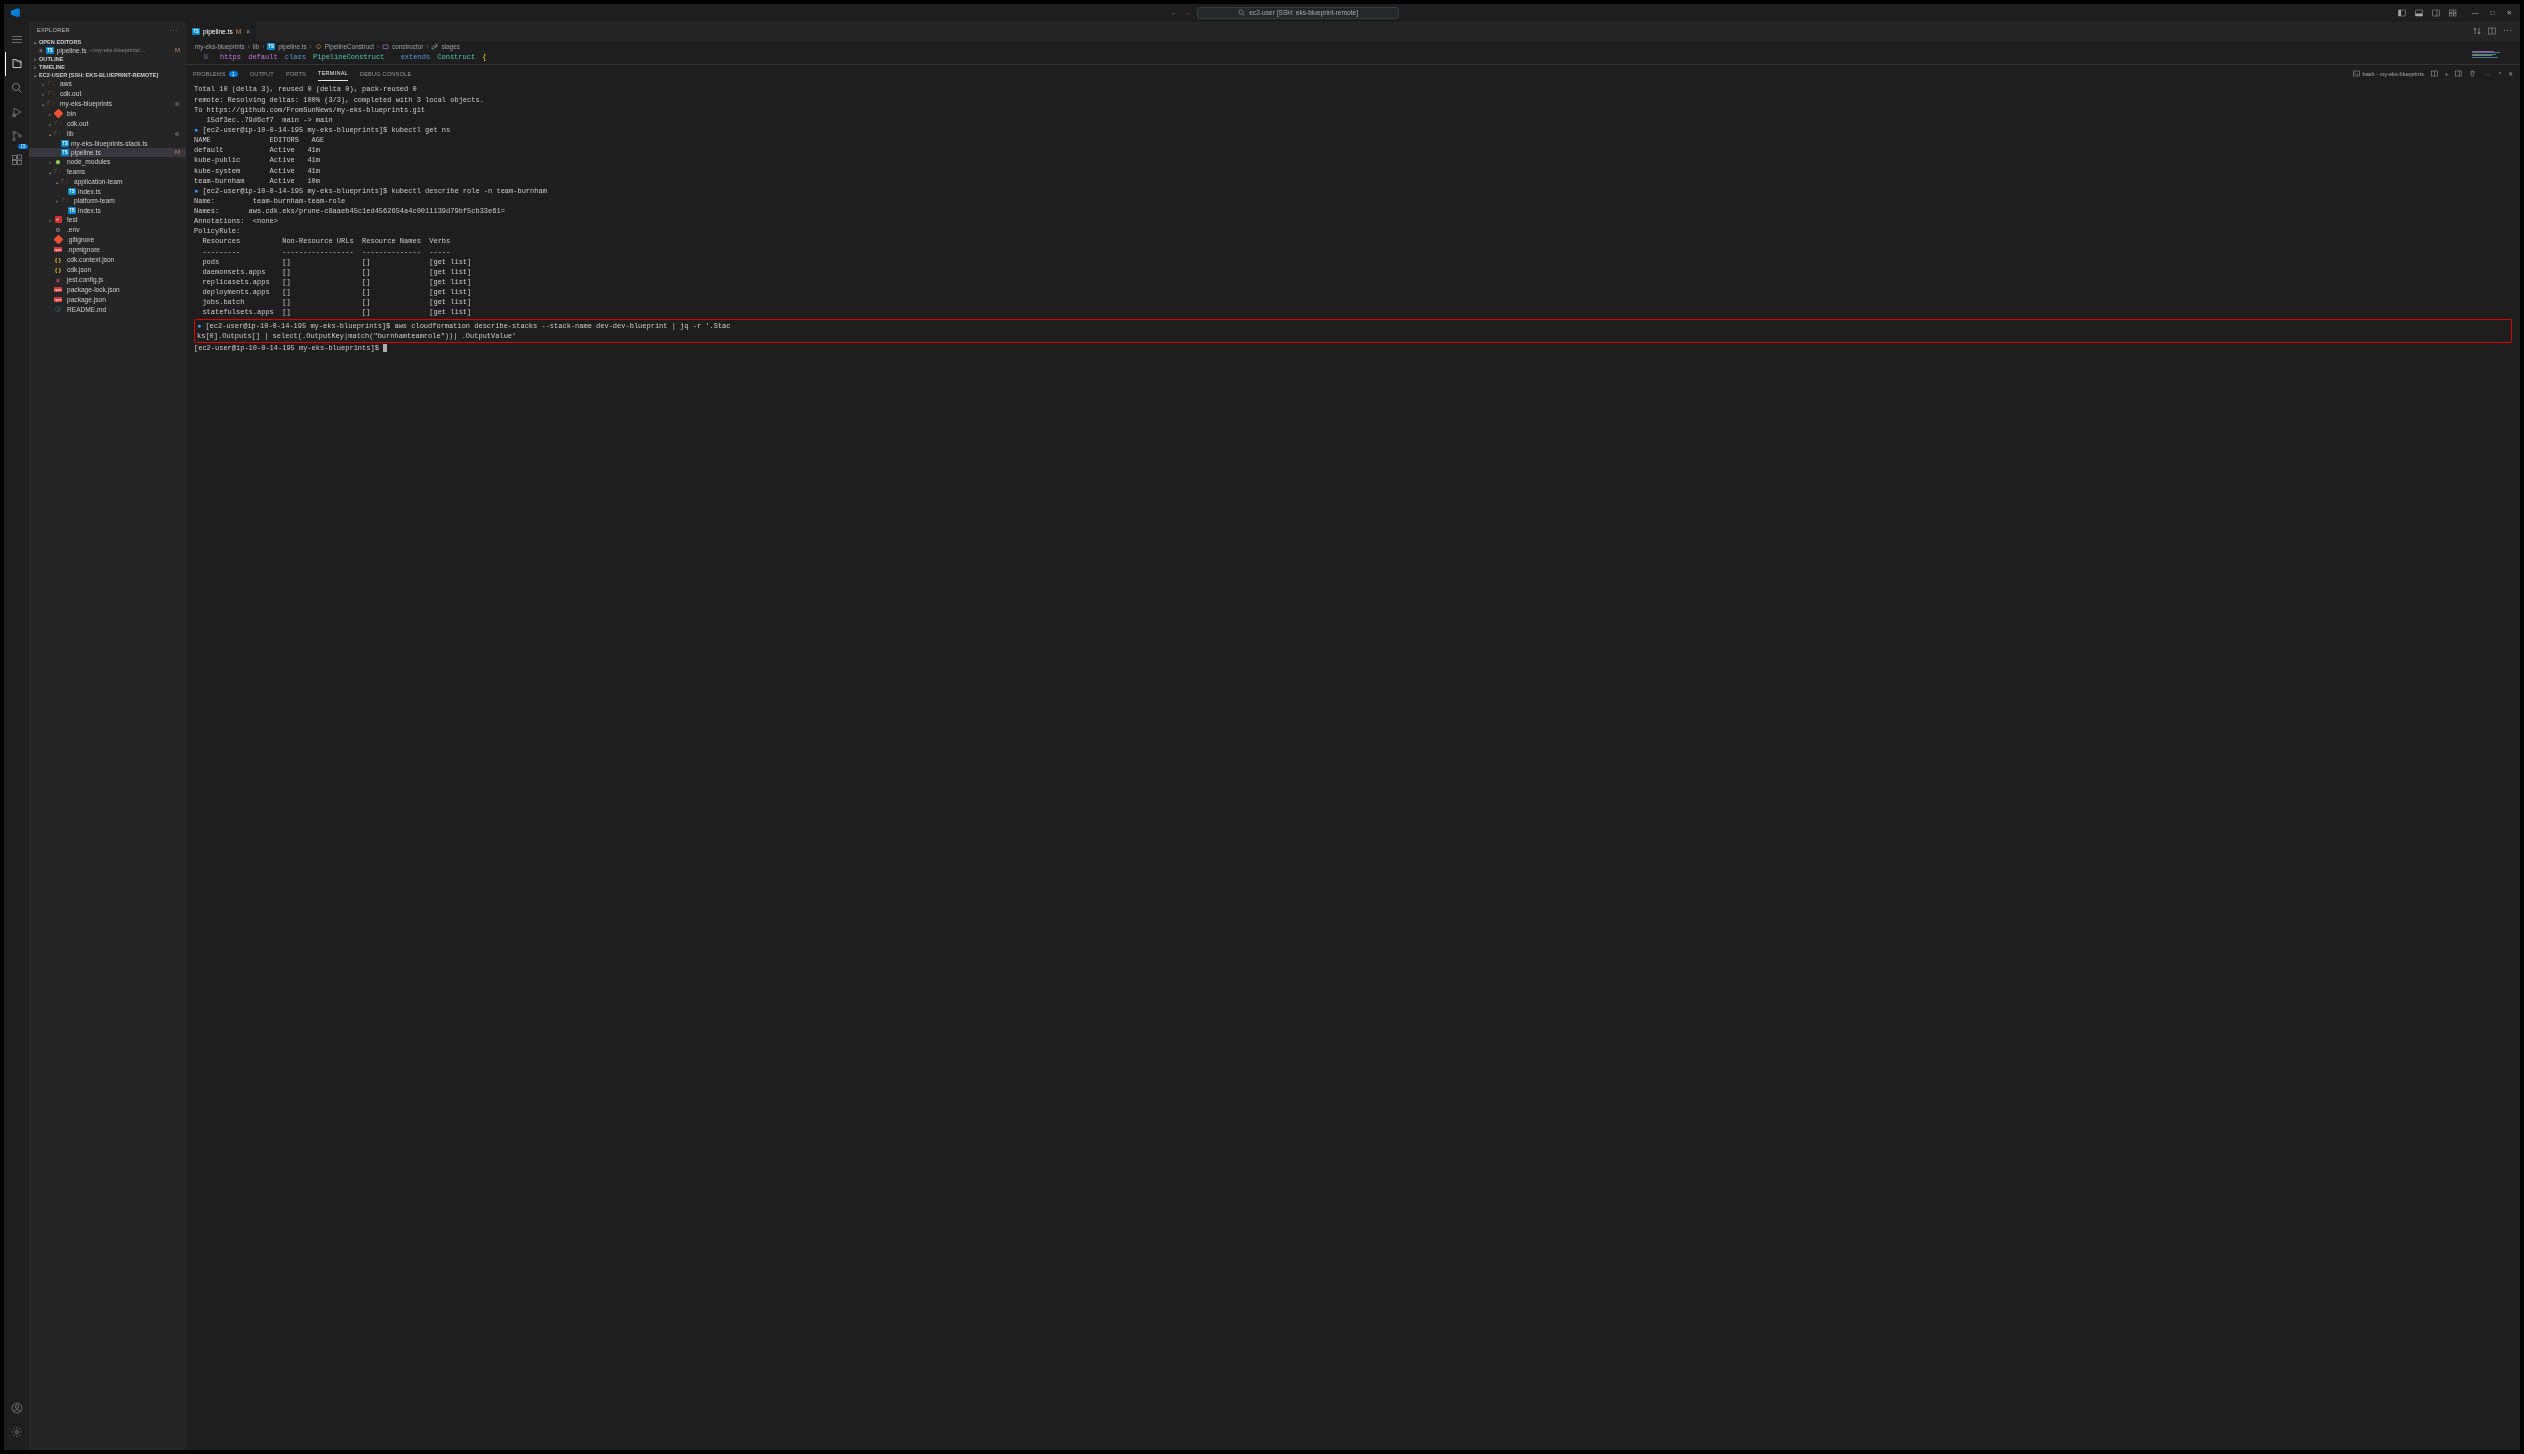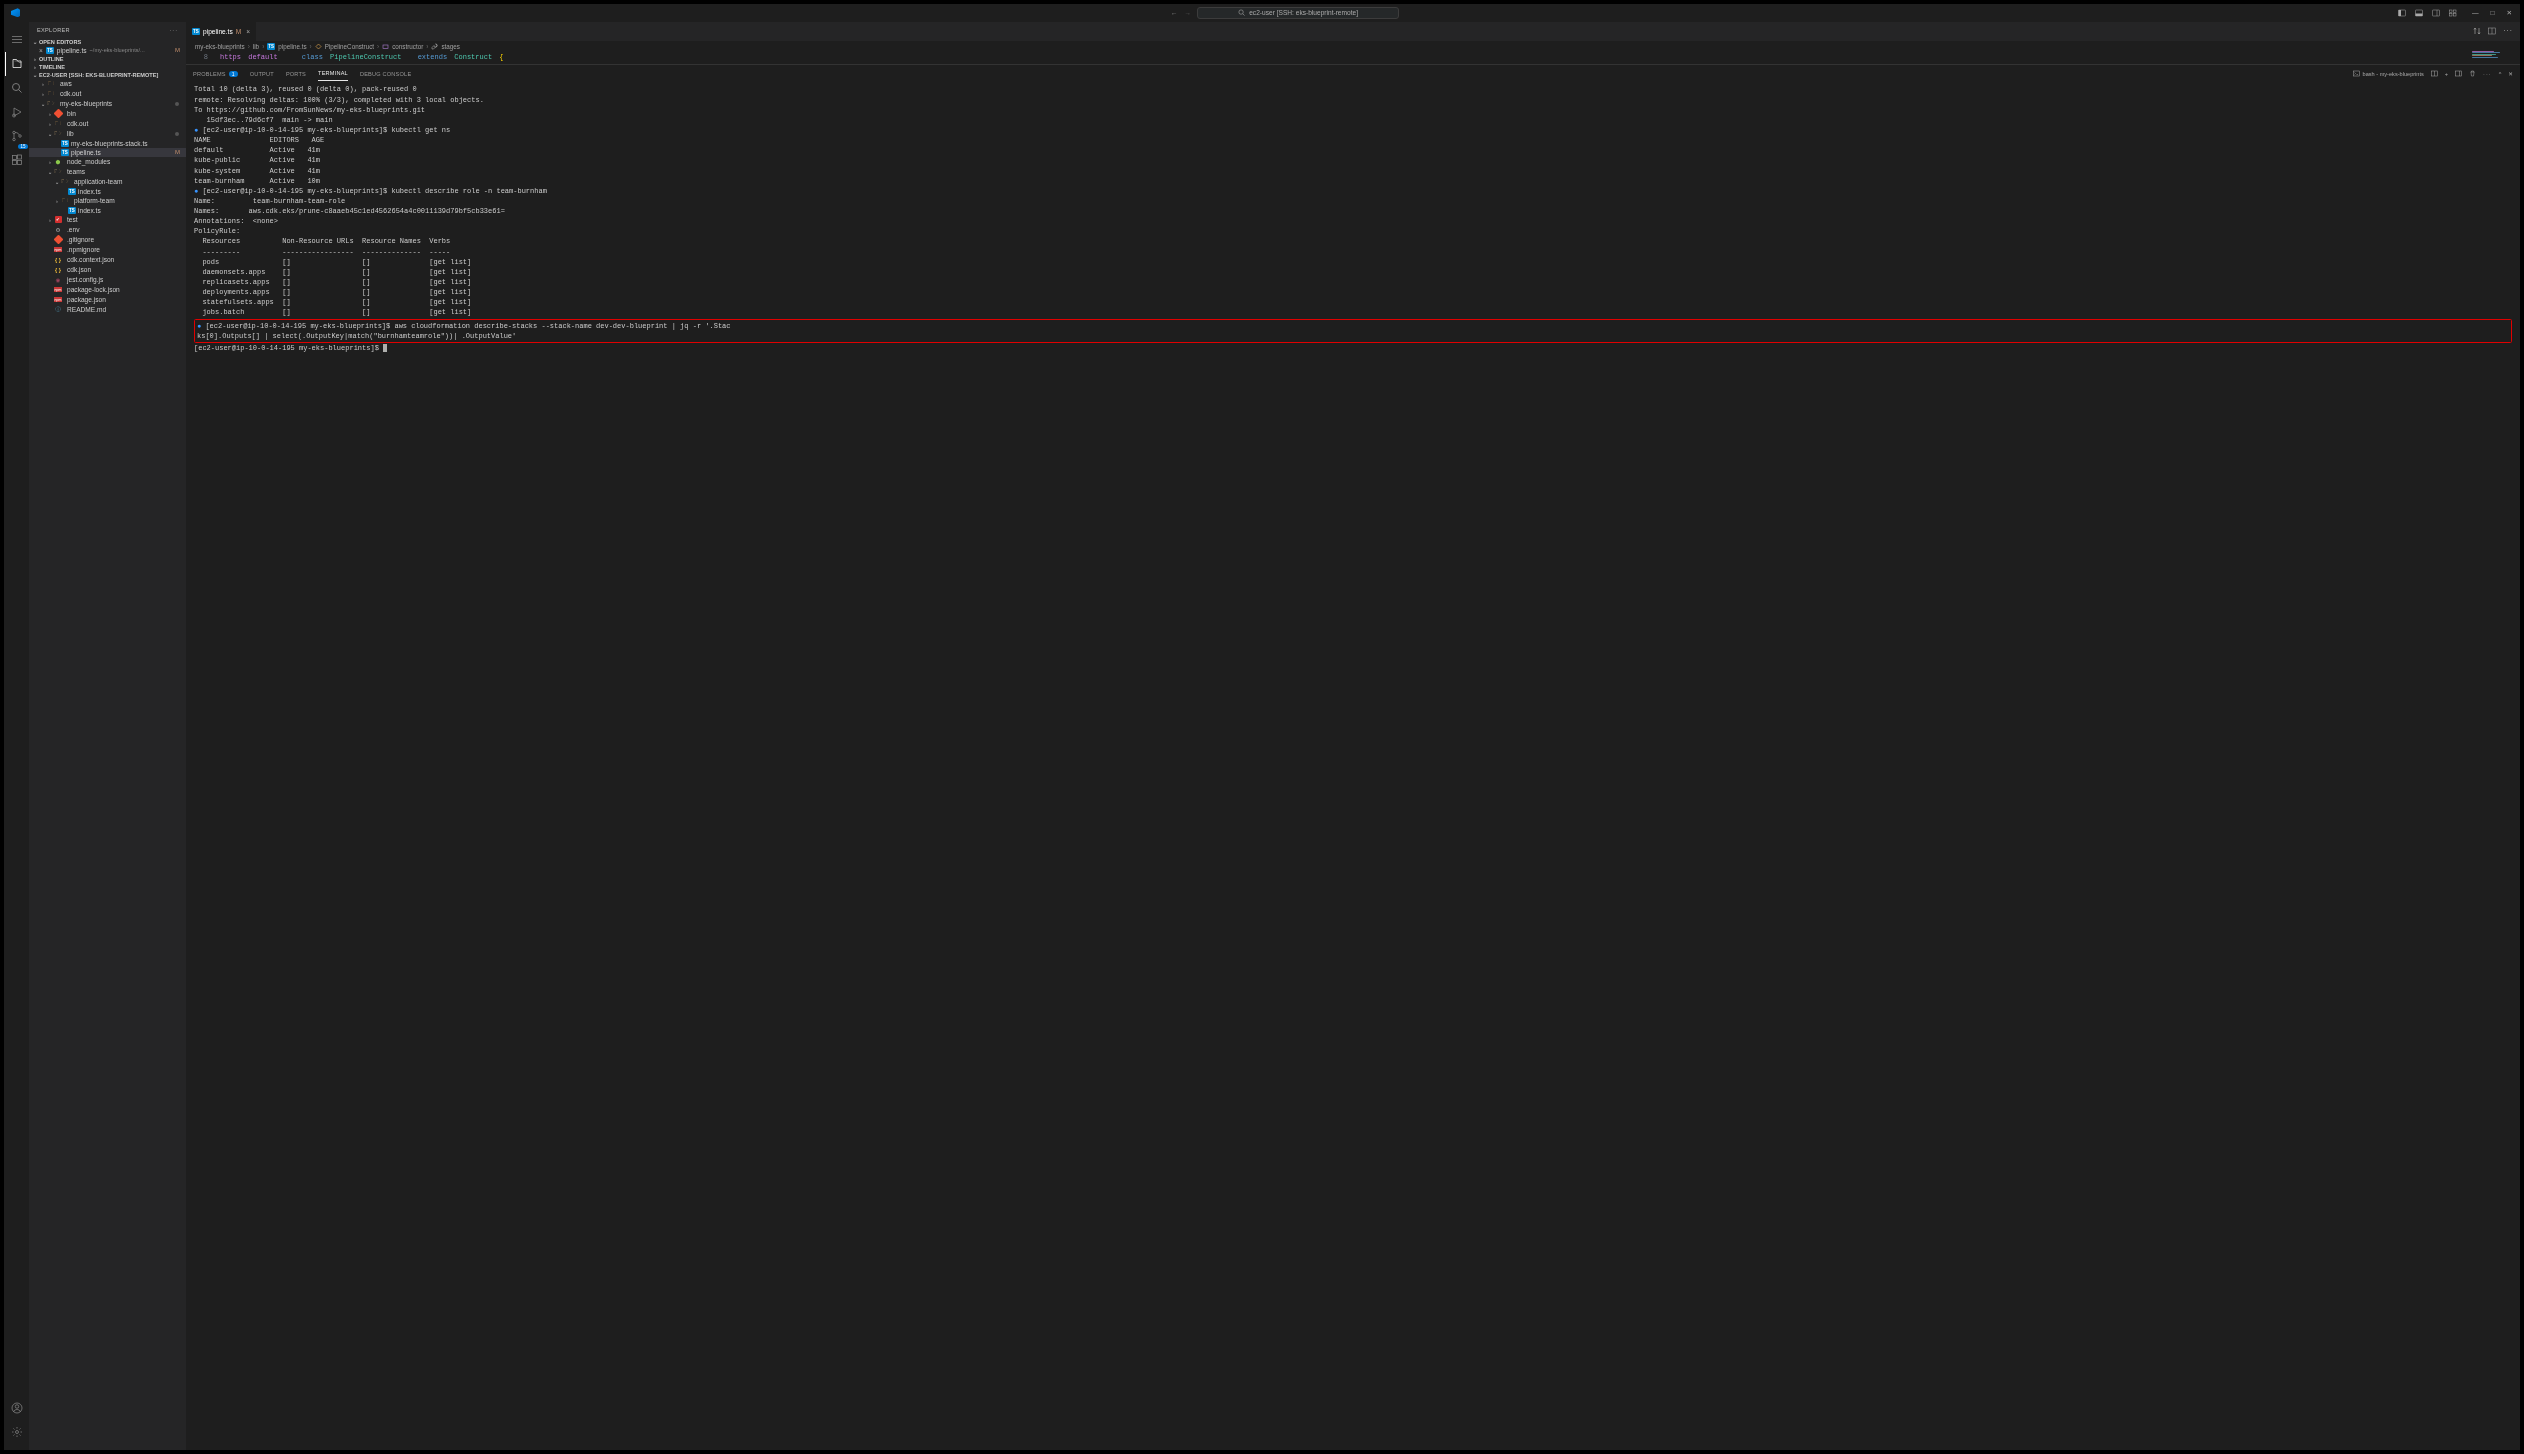--- a/index.html
+++ b/index.html
@@ -394,21 +394,21 @@
               <path d="M9 2a3 3 0 1 1-3 3l-4 4v3h3l4-4a3 3 0 0 0 0-6z" stroke="#aaa" fill="none" stroke-width="1.2"></path>
             </svg>
           </span>
         <span>stages</span>
       </div>
       <div class="code-line">
         <span class="lineno">8</span>
         <span>
           <span class="kw-export">https</span>
           <span class="kw-export" style="margin-left:3px">default</span>
-          <span class="kw-class" style="margin-left:20px">class</span>
+          <span class="kw-class" style="margin-left:3px">class</span>
           <span class="cls-name" style="margin-left:3px">PipelineConstruct</span>
           <span class="kw-extends" style="margin-left:12px">extends</span>
           <span class="cls-name" style="margin-left:3px">Construct</span>
           <span class="brace-w" style="margin-left:3px">{</span>
         </span>
       </div>
       <div class="minimap">
         <div class="minimap-line" style="background:#c678dd;width:55%"></div>
         <div class="minimap-line" style="background:#569cd6;width:70%"></div>
         <div class="minimap-line" style="background:#4ec9b0;width:60%"></div>
@@ -463,22 +463,22 @@
           <div class="term-line">Name:         team-burnham-team-role</div>
           <div class="term-line">Names:       aws.cdk.eks/prune-c8aaeb45c1ed4562654a4c0011139d79bf5cb33e61=</div>
           <div class="term-line">Annotations:  &lt;none&gt;</div>
           <div class="term-line">PolicyRule:</div>
           <div class="term-line">  Resources          Non-Resource URLs  Resource Names  Verbs</div>
           <div class="term-line">  ---------          -----------------  --------------  -----</div>
           <div class="term-line">  pods               []                 []              [get list]</div>
           <div class="term-line">  daemonsets.apps    []                 []              [get list]</div>
           <div class="term-line">  replicasets.apps   []                 []              [get list]</div>
           <div class="term-line">  deployments.apps   []                 []              [get list]</div>
+          <div class="term-line">  jobs.batch         []                 []              [get list]</div>
           <div class="term-line">  statefulsets.apps  []                 []              [get list]</div>
-          <div class="term-line">  jobs.batch         []                 []              [get list]</div>
           <div class="highlight-box">
             <div class="term-line"><span class="bullet-blue">●</span> <span class="prompt">[ec2-user@ip-10-0-14-195 my-eks-blueprints]$ </span><span>aws cloudformation describe-stacks --stack-name dev-dev-blueprint | jq -r '.Stac</span></div>
             <div class="term-line">ks[0].Outputs[] | select(.OutputKey|match("burnhamteamrole"))| .OutputValue'</div>
           </div>
           <div class="term-line"><span class="prompt">[ec2-user@ip-10-0-14-195 my-eks-blueprints]$ </span><span style="background:#aeafad;display:inline-block;width:4px;height:8px;vertical-align:middle"></span></div>
         </div>
       </div>
     </div>
   </div>
 </div>

